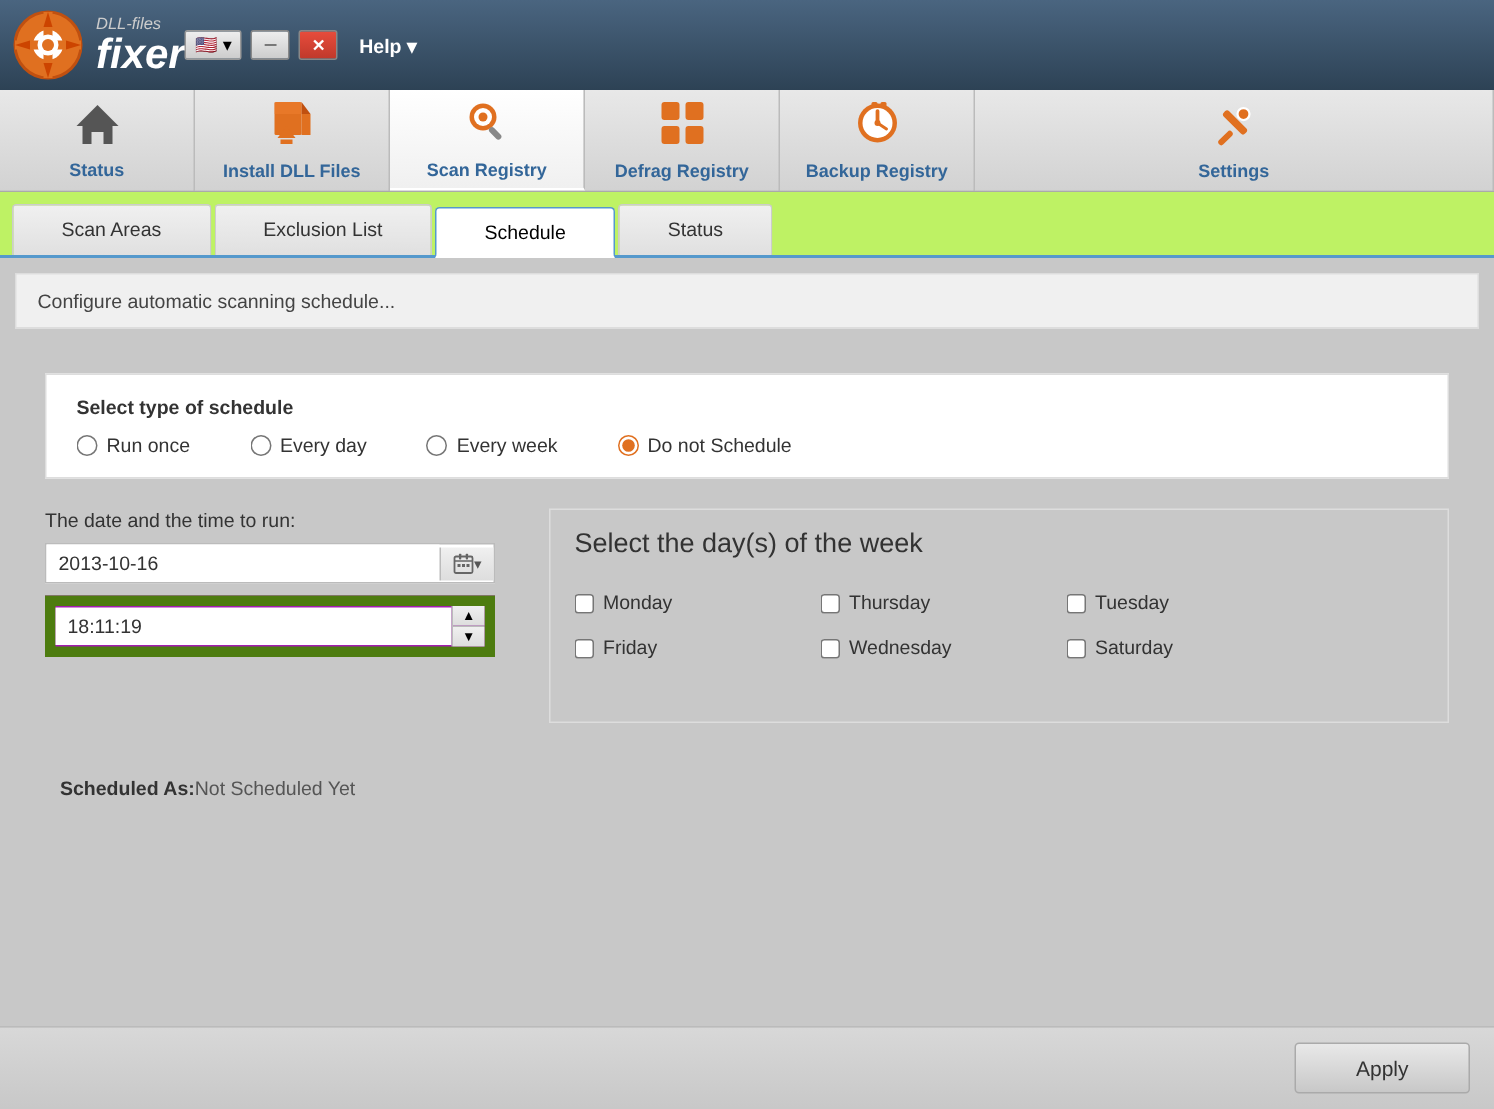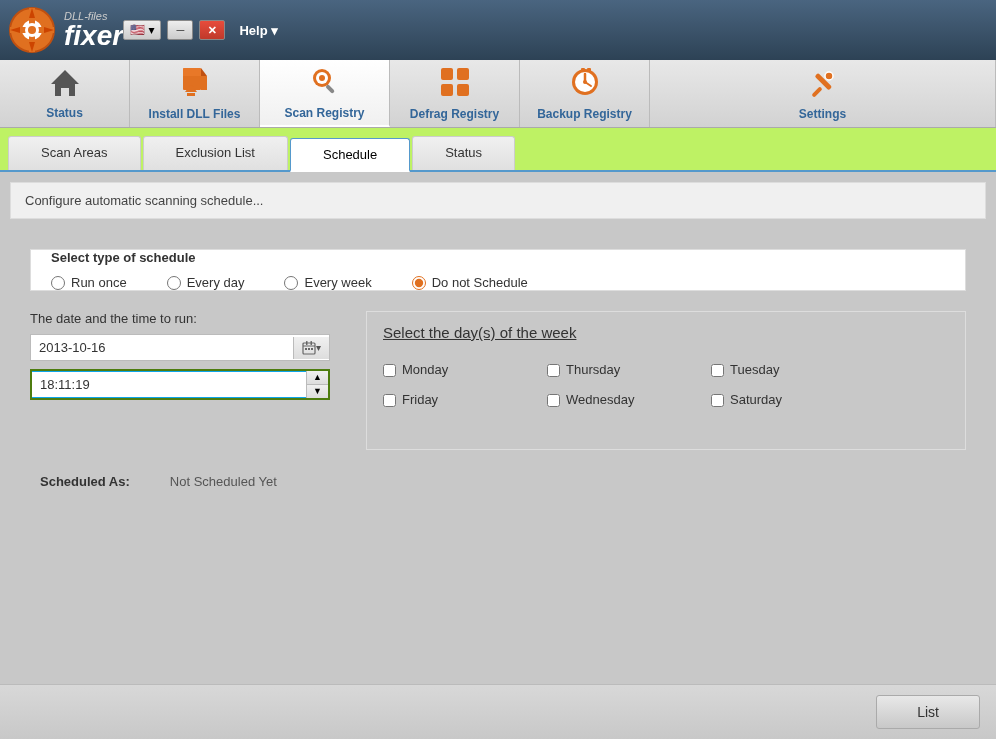--- a/index.html
+++ b/index.html
@@ -158,21 +158,21 @@
       color: #444;
     }
 
     
     .schedule-content {
       padding: 30px 30px 20px 30px;
     }
 
     .schedule-type-box {
       border: 1px solid #ddd;
-      padding: 0 20px;
+      padding: 14px 20px;
       background: white;
     }
     .schedule-type-label {
       font-size: 13px;
       font-weight: 600;
       color: #333;
       margin-bottom: 10px;
     }
     .radio-group {
       display: flex;
@@ -229,22 +229,22 @@
       background: linear-gradient(to bottom, #f0f0f0, #ddd);
       border-left: 1px solid #bbb;
       padding: 4px 8px;
       cursor: pointer;
       font-size: 12px;
       display: flex;
       align-items: center;
     }
     .time-input-row {
       display: flex;
-      border: 2px solid #4d7c0f;
-      background: #0ea5e9;
+      border: 7px solid #4d7c0f;
+      background: #a21caf;
       width: 300px;
       margin-top: 8px;
       align-items: center;
     }
     .time-input {
       flex: 1;
       border: none;
       outline: none;
       padding: 5px 8px;
       font-size: 13px;
@@ -267,25 +267,24 @@
     }
     .spin-btn:last-child { border-bottom: none; }
 
     
     .days-section {
       flex: 1;
       border: 1px solid #ddd;
       padding: 12px 16px;
     }
     .days-label {
-      font-size: 15px;
+      font-size: 18px;
       font-weight: 500;
       color: #333;
       margin-bottom: 10px;
-      text-decoration: underline;
     }
     .days-grid {
       display: grid;
       grid-template-columns: repeat(3, 160px);
       grid-template-rows: repeat(3, 26px);
       gap: 4px;
     }
     .day-item {
       display: flex;
       align-items: flex-end;
@@ -297,22 +296,21 @@
     .day-item input[type="checkbox"] {
       width: 13px;
       height: 13px;
       cursor: pointer;
     }
 
     
     .scheduled-as-row {
       display: flex;
       align-items: center;
-      gap: 40px;
-      margin-top: 24px;
+      margin-top: 36px;
       padding: 0 10px;
     }
     .scheduled-as-label {
       font-size: 13px;
       font-weight: 600;
       color: #333;
     }
     .scheduled-as-value {
       font-size: 13px;
       color: #555;
@@ -548,14 +546,14 @@
   </div>
 
   <div class="scheduled-as-row">
     <span class="scheduled-as-label">Scheduled As:</span>
     <span class="scheduled-as-value">Not Scheduled Yet</span>
   </div>
 
 </div>
 
 <div class="footer">
-  <button class="apply-btn">List</button>
+  <button class="apply-btn">Apply</button>
 </div>
 
 </body></html>

